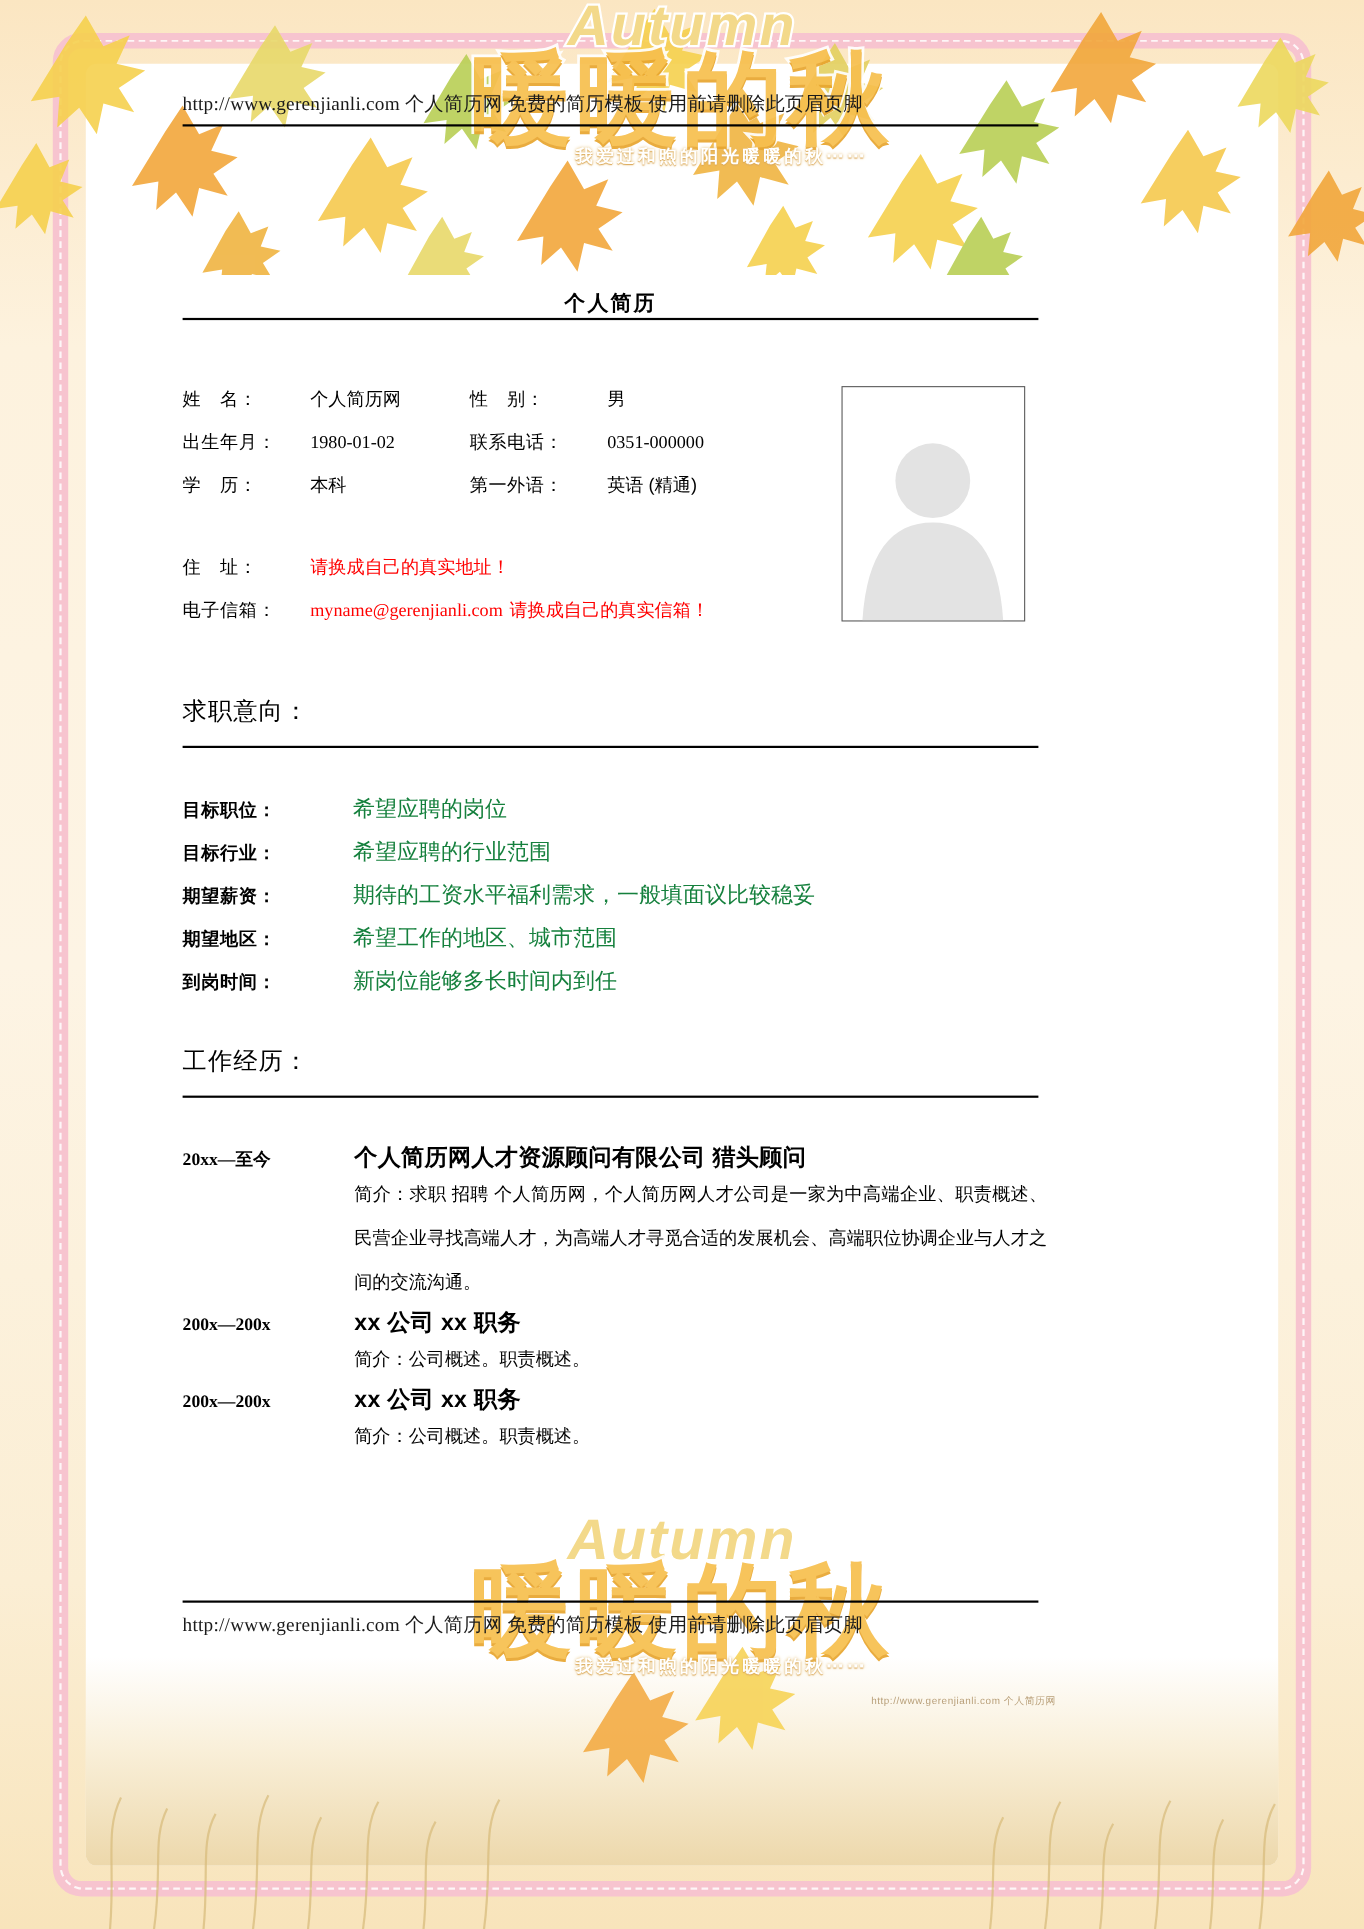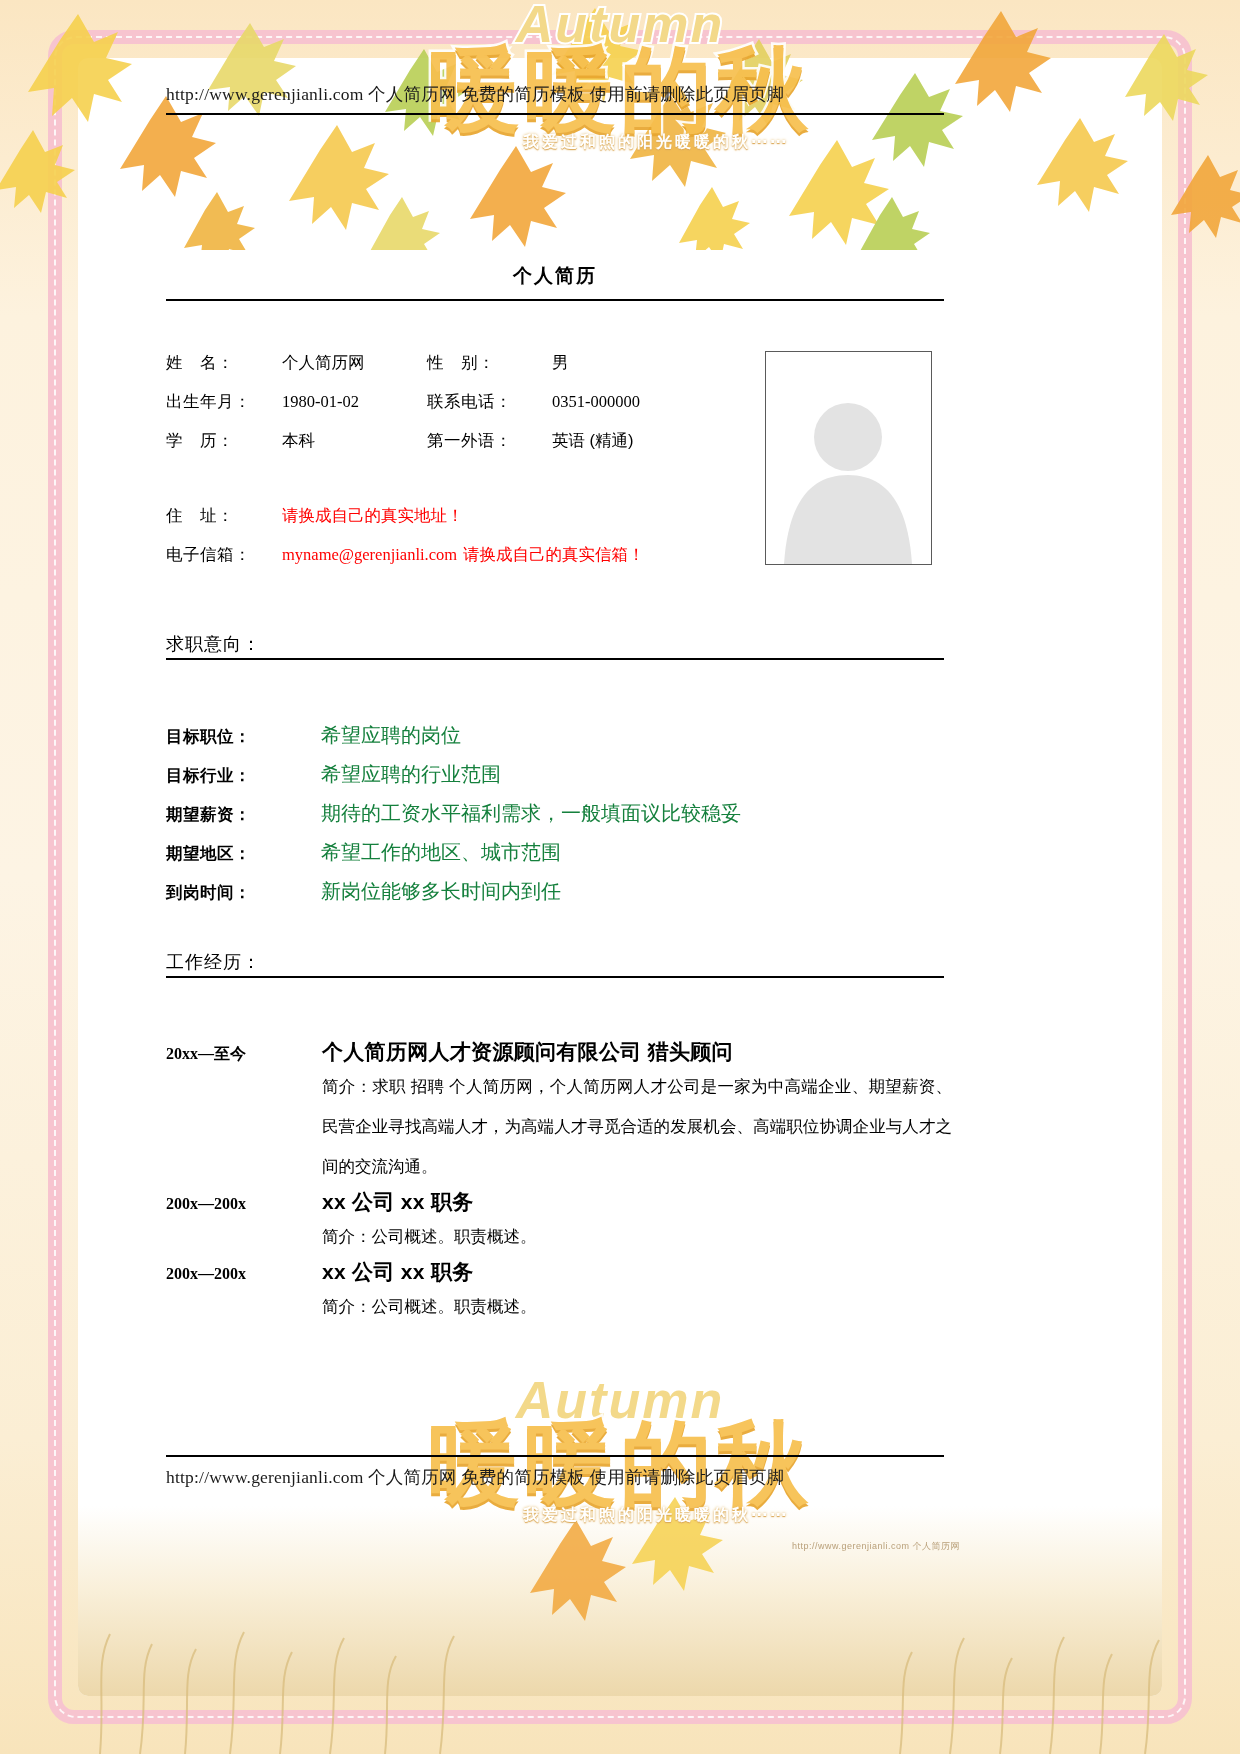--- a/index.html
+++ b/index.html
@@ -164,21 +164,20 @@
   .resume-title {
     position: absolute;
     left: 166px;
     top: 263px;
     width: 778px;
     text-align: center;
     font-size: 19px;
     font-weight: bold;
     color: #000;
     letter-spacing: 2px;
-    padding-bottom: 10px;
     border-bottom: 2.5px solid #000;
   }
 
   
   .info-block {
     position: absolute;
     left: 166px;
     top: 352px;
     width: 620px;
   }
@@ -230,24 +229,24 @@
     position: absolute;
     left: 0; bottom: 0;
     width: 165px; height: 175px;
   }
 
   
   .section-head {
     position: absolute;
     left: 166px;
     width: 778px;
-    font-size: 18px;
+    font-size: 22px;
     color: #000;
     letter-spacing: 1px;
-    padding-bottom: 2px;
+    padding-bottom: 16px;
     border-bottom: 2.5px solid #000;
   }
   #sec-intent { top: 632px; }
   #sec-work   { top: 950px; }
 
   .kv-block {
     position: absolute;
     left: 166px;
     width: 778px;
   }
@@ -459,21 +458,21 @@
 
   <div class="section-head" id="sec-work">工作经历：</div>
 
   <div class="work-block">
 
     <div class="job">
       <div class="job-head">
         <span class="job-date">20xx—至今</span>
         <span class="job-title">个人简历网人才资源顾问有限公司 猎头顾问</span>
       </div>
-      <div class="job-desc">简介：求职 招聘 个人简历网，个人简历网人才公司是一家为中高端企业、期望薪资、民营企业寻找高端人才，为高端人才寻觅合适的发展机会、高端职位协调企业与人才之间的交流沟通。</div>
+      <div class="job-desc">简介：求职 招聘 个人简历网，个人简历网人才公司是一家为中高端企业、职责概述、民营企业寻找高端人才，为高端人才寻觅合适的发展机会、高端职位协调企业与人才之间的交流沟通。</div>
     </div>
 
     <div class="job">
       <div class="job-head">
         <span class="job-date">200x—200x</span>
         <span class="job-title">xx 公司 xx 职务</span>
       </div>
       <div class="job-desc single">简介：公司概述。职责概述。</div>
     </div>
 

